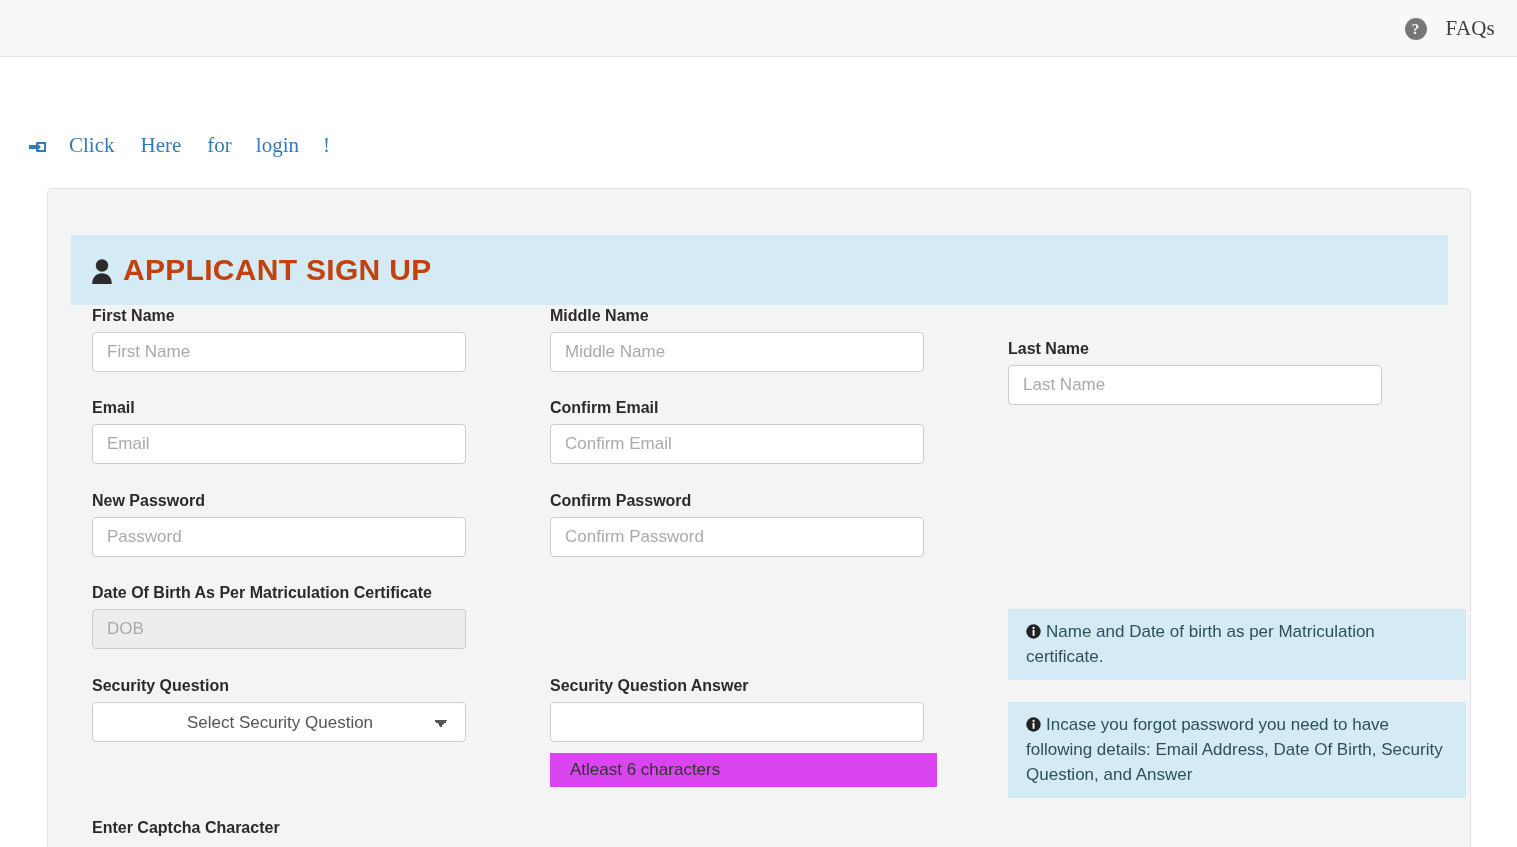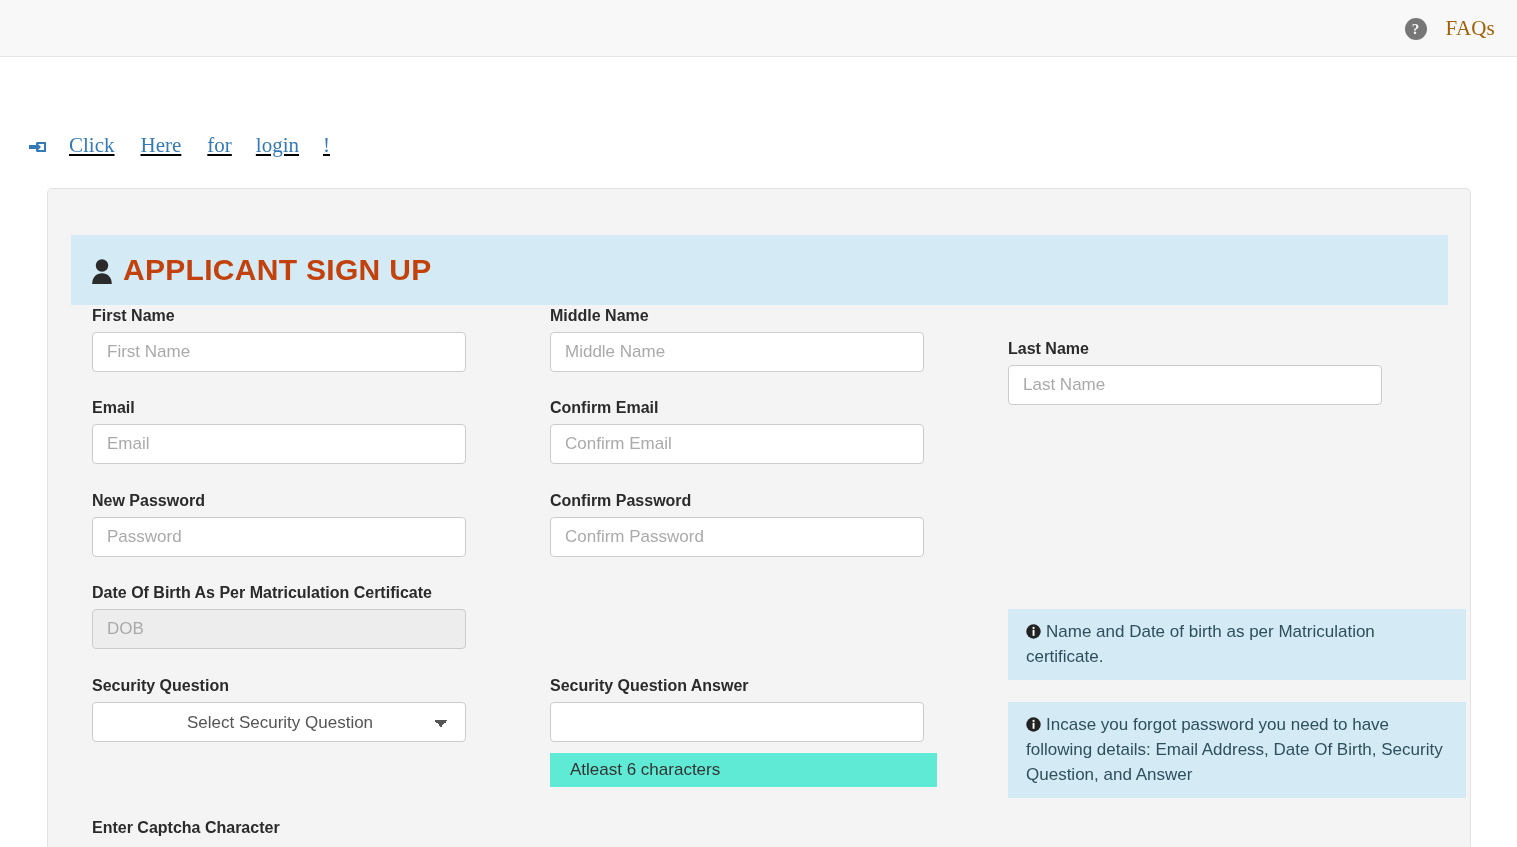--- a/index.html
+++ b/index.html
@@ -43,32 +43,31 @@
     font-family: "Liberation Serif", serif;
     font-size: 15px;
     font-weight: bold;
     line-height: 22px;
     text-align: center;
     display: block;
   }
   .faq-label {
     font-family: "Liberation Serif", serif;
     font-size: 21px;
-    color: #a16207;
+    color: #404040;
     letter-spacing: 0.2px;
   }
 
   
   .login-row {
     position: absolute;
     left: 27px;
     top: 133px;
     display: flex;
     align-items: flex-end;
-    text-decoration: underline;
   }
   .signin-icon {
     width: 22px;
     height: 22px;
     display: block;
     margin-right: 20px;
   }
   .login-link {
     font-family: "Liberation Serif", serif;
     font-size: 21px;
@@ -183,21 +182,21 @@
     background-size: 7px 7px, 7px 7px;
     background-repeat: no-repeat;
     padding-left: 16px;
     text-align: center;
   }
 
   
   .row-abs { position: absolute; left: 0; width: 1424px; }
 
   .error-msg {
-    background: #5eead4;
+    background: #d946ef;
     color: #333333;
     font-size: 17px;
     padding: 7px 0 7px 20px;
     width: 387px;
     box-sizing: border-box;
   }
 
   .alert-info {
     background: #d4ebf5;
     color: #31708f;

